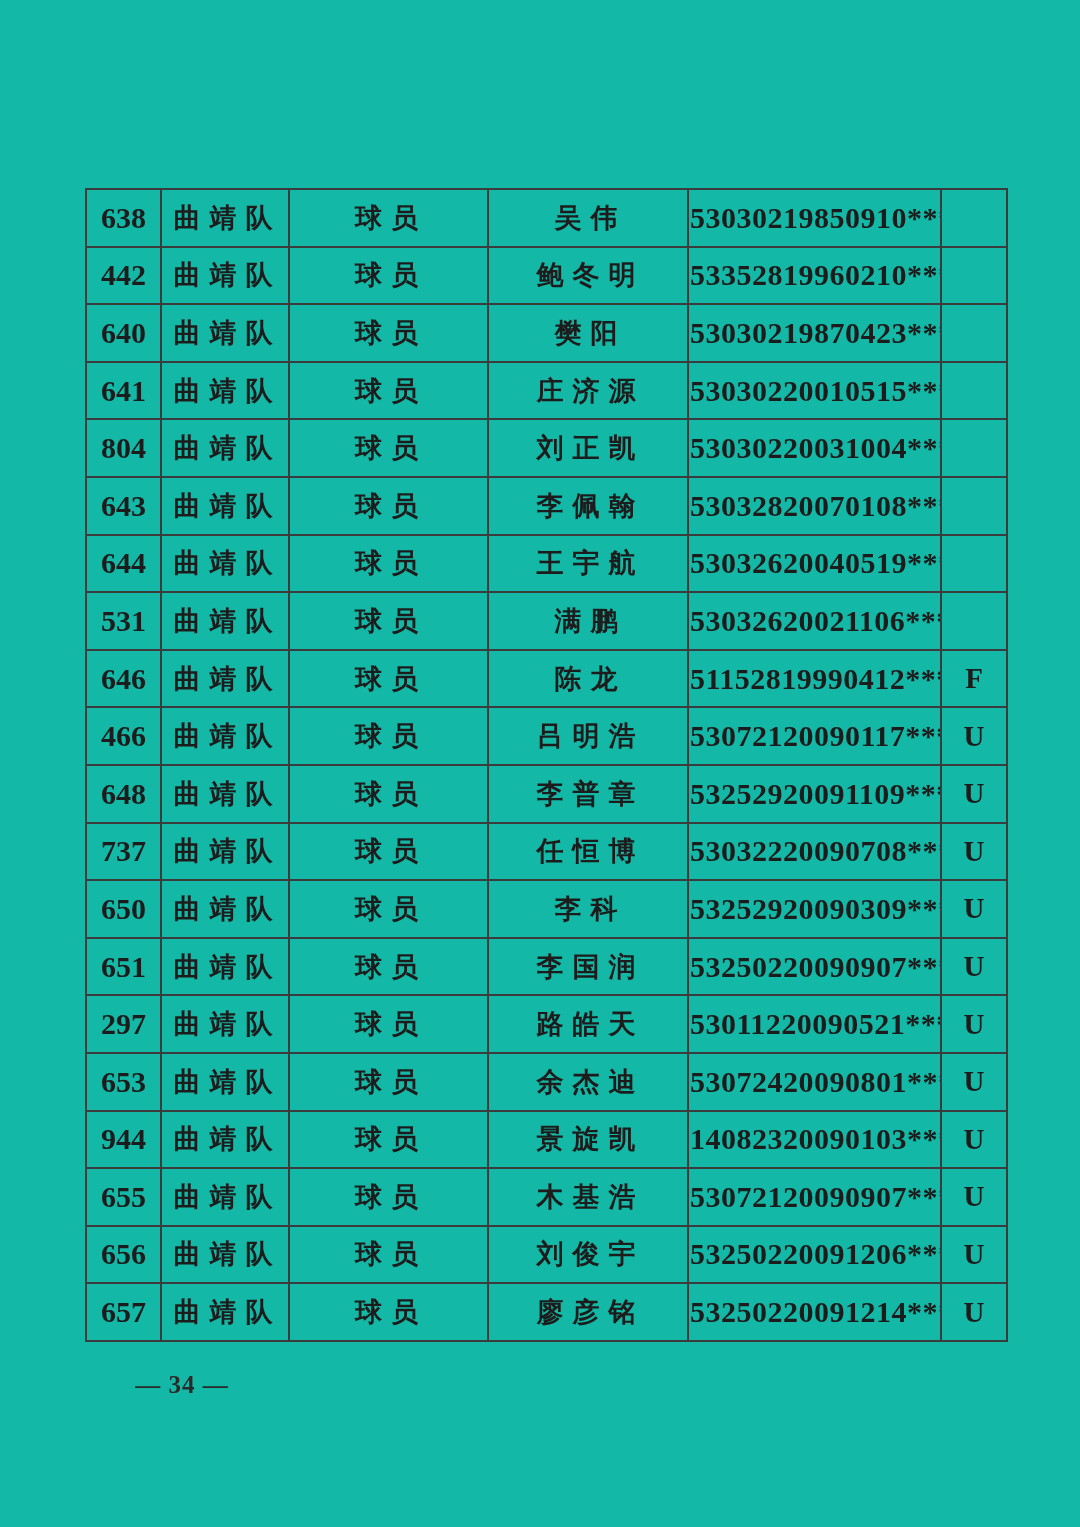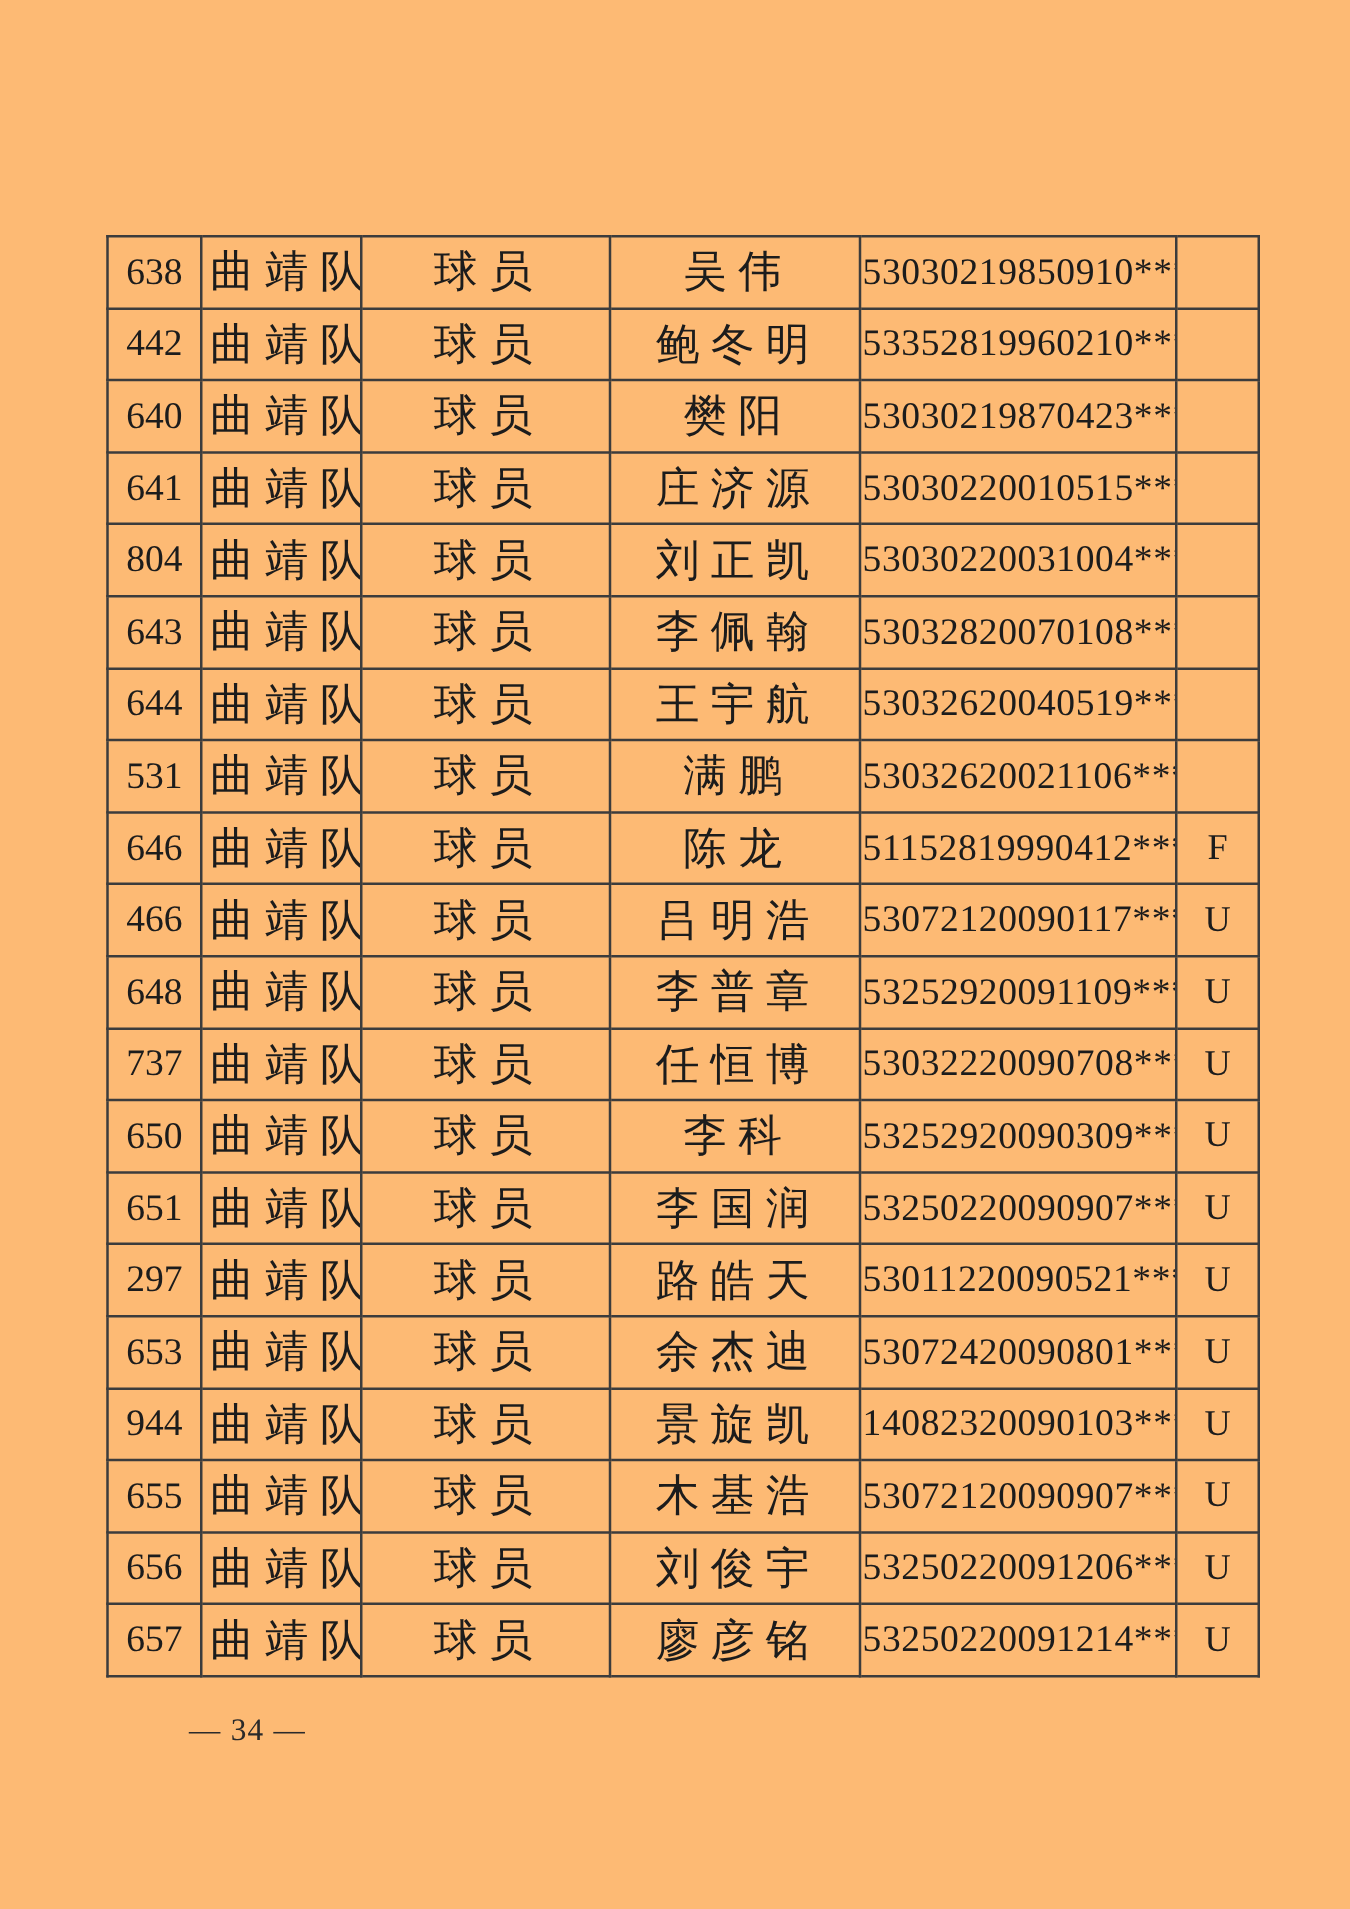--- a/index.html
+++ b/index.html
@@ -11,49 +11,50 @@
     position: relative;
     width: 1080px;
     height: 1527px;
     font-family: "Liberation Serif", "DejaVu Serif", serif;
     color: #1c1c1c;
     overflow: hidden;
   }
   .page {
     position: absolute;
     inset: 0;
-    background: #fdba74;
+    background: #14b8a6;
+    font-weight: bold;
   }
   table.roster {
     position: absolute;
     left: 85px;
     top: 188px;
     width: 921px;
     border-collapse: collapse;
     table-layout: fixed;
   }
   table.roster td {
     border: 2px solid #3c3c3c;
     height: 53.6px;
     text-align: center;
     vertical-align: middle;
     overflow: hidden;
     white-space: nowrap;
   }
   td.c0 { font-size: 30px; }                               
   td.c1, td.c2, td.c3 {                                    
-    font-size: 35px;
+    font-size: 27px;
     letter-spacing: 9px;
     padding-left: 6px;                                     
   }
   td.c4 { font-size: 30px; letter-spacing: 0.5px; }        
   td.c5 { font-size: 29px; }                               
   .footer {
     position: absolute;
-    left: 128px;
+    left: 112px;
     top: 1371px;
     width: 140px;
     text-align: center;
     font-size: 25px;
     color: #2a2a2a;
     letter-spacing: 1px;
   }
 </style>
 </head>
 <body>

